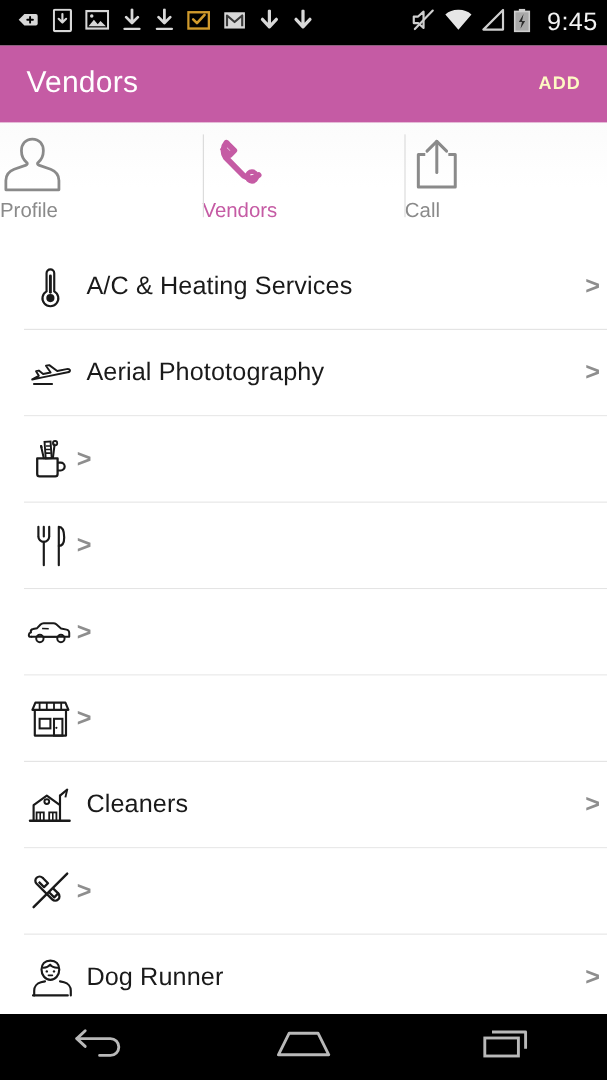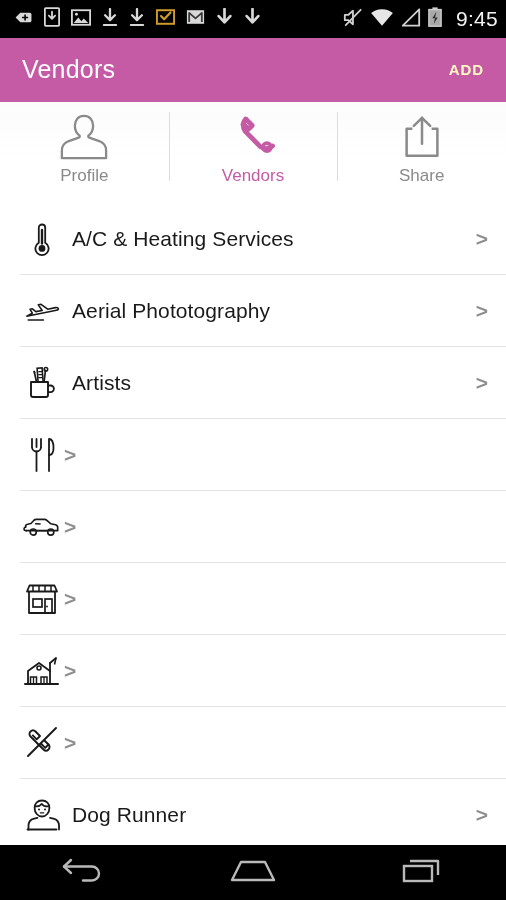--- a/index.html
+++ b/index.html
@@ -66,21 +66,21 @@
     background:linear-gradient(#fbfbfb, #ffffff 55%);
     position:relative;
   }
   .tabbar::before{
     content:""; position:absolute; left:0; right:0; top:0;
     height:2px; background:#c55ba4;
   }
   .tab {
     flex:1 1 0;
     display:flex; flex-direction:column;
-    align-items:center; justify-content:flex-start;
+    align-items:flex-start; justify-content:flex-start;
     padding-top:10px;
     position:relative;
     cursor:pointer;
   }
   .tab + .tab::before{
     content:""; position:absolute; left:0; top:12px; bottom:22px;
     width:1px; background:#dcdcdc;
   }
   .tab-ico { height:54px; display:flex; align-items:center; justify-content:center; }
   .tab-label {
@@ -92,21 +92,21 @@
 
   
   .list {
     flex:1 1 auto;
     overflow:hidden;
     background:#ffffff;
   }
   .row {
     height:72px;
     display:flex; align-items:center;
-    padding:0 14px 0 20px;
+    padding:0 2px 0 20px;
     position:relative;
     cursor:pointer;
     background:#ffffff;
   }
   .row::after{
     content:""; position:absolute;
     left:20px; right:0; bottom:0;
     height:1px; background:#e4e4e4;
   }
   .row-ico {
@@ -267,21 +267,21 @@
     </div>
 
     <div class="tab">
       <div class="tab-ico">
         <svg width="54" height="50" viewBox="0 0 56 52">
           <path d="M18 17.5h-6v28h32v-28h-6" fill="none" stroke="#8a8a8a" stroke-width="2.6" stroke-linejoin="round"></path>
           <path d="M28 33V6" fill="none" stroke="#8a8a8a" stroke-width="2.6" stroke-linecap="round"></path>
           <path d="M19.5 14.5L28 6l8.5 8.5" fill="none" stroke="#8a8a8a" stroke-width="2.6" stroke-linecap="round" stroke-linejoin="round"></path>
         </svg>
       </div>
-      <div class="tab-label">Share</div>
+      <div class="tab-label">Call</div>
     </div>
   </div>
 
   <div class="list">
 
     <div class="row">
       <div class="row-ico">
         <svg width="32" height="36" viewBox="0 0 32 36">
           <path d="M16 3.5a3.2 3.2 0 013.2 3.2v15.1a6.6 6.6 0 11-6.4 0V6.7A3.2 3.2 0 0116 3.5z" fill="none" stroke="#1a1a1a" stroke-width="1.8"></path>
           <path d="M16 9v13.5" stroke="#1a1a1a" stroke-width="2.4" stroke-linecap="round"></path>
@@ -309,21 +309,20 @@
           <path d="M6 17h17v13a2 2 0 01-2 2H8a2 2 0 01-2-2z" fill="none" stroke="#1a1a1a" stroke-width="1.9" stroke-linejoin="round"></path>
           <path d="M23 20.5h2.6a3.3 3.3 0 010 6.6H23" fill="none" stroke="#1a1a1a" stroke-width="1.8"></path>
           <rect x="12.6" y="3" width="5" height="14" transform="rotate(-4 15 10)" fill="none" stroke="#1a1a1a" stroke-width="1.6"></rect>
           <path d="M13.3 6.6h4M13.3 9.6h4M13.3 12.6h4" stroke="#1a1a1a" stroke-width="1.3"></path>
           <path d="M9.2 6.6l2.3 10.2" stroke="#1a1a1a" stroke-width="1.7" stroke-linecap="round"></path>
           <path d="M8.4 6.2l1.6-.4.6 2.3-1.7.4z" fill="#1a1a1a"></path>
           <path d="M20.5 5.4l-1.4 11.2" stroke="#1a1a1a" stroke-width="1.7" stroke-linecap="round"></path>
           <circle cx="20.9" cy="4.3" r="1.8" fill="none" stroke="#1a1a1a" stroke-width="1.5"></circle>
         </svg>
       </div>
-      <div class="row-label">Artists</div>
       <div class="row-chevron">&gt;</div>
     </div>
 
     <div class="row">
       <div class="row-ico">
         <svg width="30" height="38" viewBox="0 0 30 38">
           <path d="M5 3v8M9.5 3v8M14 3v8" stroke="#1a1a1a" stroke-width="1.8" stroke-linecap="round"></path>
           <path d="M5 11a4.5 4.5 0 009 0" fill="none" stroke="#1a1a1a" stroke-width="1.8"></path>
           <path d="M9.5 15.5V35" stroke="#1a1a1a" stroke-width="1.8" stroke-linecap="round"></path>
           <path d="M22 3c3 0 4.5 4 4.5 9s-1.5 7-4.5 7z" fill="none" stroke="#1a1a1a" stroke-width="1.8" stroke-linejoin="round"></path>
@@ -368,20 +367,21 @@
           <path d="M5 30V17l11-8 11 8v13" fill="none" stroke="#1a1a1a" stroke-width="1.8" stroke-linejoin="round"></path>
           <path d="M27 9v8" stroke="#1a1a1a" stroke-width="1.8" stroke-linecap="round"></path>
           <path d="M33 4l-6 5" stroke="#1a1a1a" stroke-width="1.8" stroke-linecap="round"></path>
           <path d="M33 4l-1.5 6.5" stroke="#1a1a1a" stroke-width="1.6"></path>
           <circle cx="16" cy="14" r="2" fill="none" stroke="#1a1a1a" stroke-width="1.6"></circle>
           <rect x="7.5" y="23" width="6" height="7" fill="none" stroke="#1a1a1a" stroke-width="1.5"></rect>
           <rect x="18" y="23" width="6" height="7" fill="none" stroke="#1a1a1a" stroke-width="1.5"></rect>
           <path d="M10.5 23v7M21 23v7" stroke="#1a1a1a" stroke-width="1.3"></path>
         </svg>
       </div>
+      <div class="row-label">Cleaners</div>
       <div class="row-chevron">&gt;</div>
     </div>
 
     <div class="row">
       <div class="row-ico">
         <svg width="34" height="34" viewBox="0 0 34 34">
           <path d="M10.5 5.5a3.6 3.6 0 00-5 0 3.5 3.5 0 000 5l13 13a3.6 3.6 0 005 0 3.5 3.5 0 000-5" fill="none" stroke="#1a1a1a" stroke-width="1.9" stroke-linecap="round"></path>
           <path d="M10.5 5.5l4.5 4.5-3.3 3.3-4.4-4.4" fill="none" stroke="#1a1a1a" stroke-width="1.9" stroke-linejoin="round"></path>
           <path d="M19.2 14.3l4.3 4.2-3.3 3.3-4.3-4.3" fill="none" stroke="#1a1a1a" stroke-width="1.9" stroke-linejoin="round"></path>
           <path d="M31 2L3 30" stroke="#1a1a1a" stroke-width="2" stroke-linecap="round"></path>

